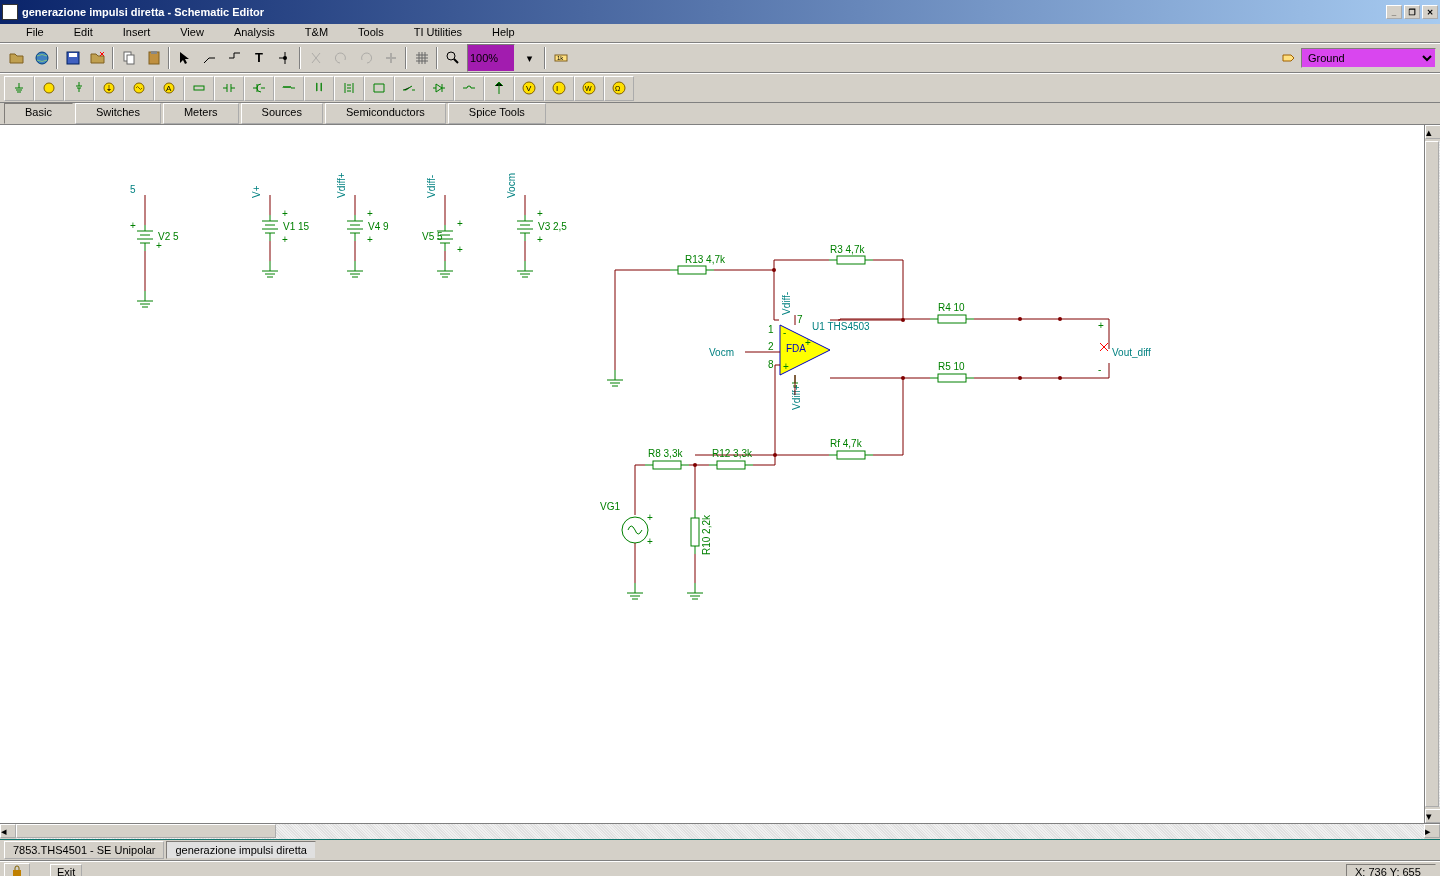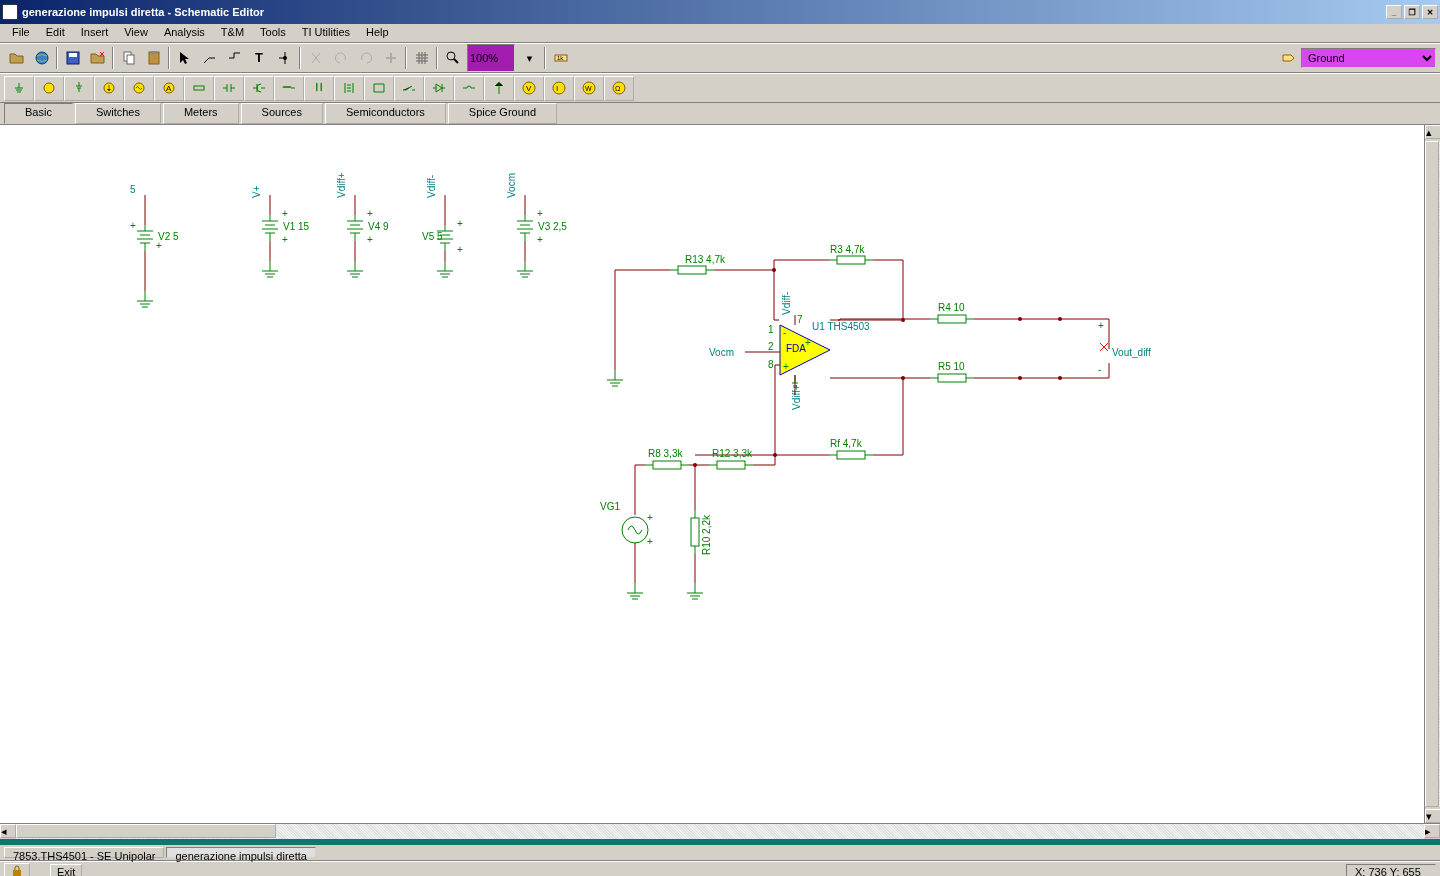--- a/index.html
+++ b/index.html
@@ -5,21 +5,21 @@
 * { margin: 0; padding: 0; box-sizing: border-box; }
 body { font-family: Tahoma, Arial, sans-serif; font-size: 11px; background: #d4d0c8; width: 1440px; height: 876px; overflow: hidden; user-select: none; }
 
 .titlebar { height: 19px; background: linear-gradient(to right, #0a246a, #a6caf0); display: flex; align-items: center; padding: 12px 2px; color: white; font-weight: bold; }
 .titlebar-icon { width: 16px; height: 16px; background: #fff; margin-right: 4px; border: 1px solid #333; }
 .titlebar-text { flex: 1; }
 .titlebar-buttons { display: flex; gap: 2px; }
 .titlebar-btn { width: 16px; height: 14px; background: #d4d0c8; border: 1px outset #fff; font-size: 8px; display: flex; align-items: center; justify-content: center; color: black; cursor: pointer; }
 
 .menubar { height: 19px; background: #d4d0c8; display: flex; padding: 0 4px; border-bottom: 1px solid #808080; }
-.menu-item { padding: 2px 8px; cursor: pointer; }
+.menu-item { padding: 2px 8px; cursor: pointer; margin-left: 14px; }
 
 .toolbar { height: 30px; background: #d4d0c8; display: flex; align-items: center; padding: 2px 4px; border-top: 1px solid #fff; border-bottom: 1px solid #808080; gap: 0; }
 .tb-btn { width: 25px; height: 25px; border: 1px solid #d4d0c8; background: #d4d0c8; cursor: pointer; display: flex; align-items: center; justify-content: center; }
 .tb-sep { width: 2px; height: 22px; border-left: 1px solid #808080; border-right: 1px solid #fff; margin: 0 2px; }
 .zoom-input { width: 48px; height: 20px; border: 1px inset #d4d0c8; background: #a21caf; font-size: 11px; padding: 13px 2px; margin: 0 2px; }
 .ground-select { width: 135px; height: 20px; border: 1px inset #d4d0c8; background: #d946ef; font-size: 11px; padding: 0 2px; }
 
 .component-toolbar { height: 30px; background: #d4d0c8; display: flex; align-items: center; padding: 2px 4px; border-top: 1px solid #fff; border-bottom: 1px solid #808080; }
 .comp-btn { width: 30px; height: 25px; border: 1px outset #fff; background: #d4d0c8; cursor: pointer; display: flex; align-items: center; justify-content: center; }
 .comp-btn.flat { border: 1px solid #d4d0c8; }
@@ -40,21 +40,21 @@
 .schematic .comp-g { stroke: #008000; stroke-width: 1; fill: none; }
 .schematic .node { fill: #800000; }
 
 .hscroll { height: 16px; background: #d4d0c8; display: flex; border-top: 1px solid #808080; }
 .scroll-btn { width: 16px; height: 14px; background: #d4d0c8; border: 1px outset #fff; }
 .scroll-track { flex: 1; background: repeating-linear-gradient(45deg, #e0e0e0, #e0e0e0 1px, #f0f0f0 1px, #f0f0f0 2px); position: relative; }
 .scroll-thumb { position: absolute; left: 0; width: 260px; height: 14px; background: #d4d0c8; border: 1px outset #fff; }
 
 .vscroll { position: absolute; right: 0; width: 16px; background: #d4d0c8; border-left: 1px solid #808080; }
 
-.bottom-tabs { height: 22px; background: #d4d0c8; display: flex; padding: 2px 4px; border-top: 6px solid #0f766e; border-bottom: 1px solid #808080; }
+.bottom-tabs { height: 22px; background: #d4d0c8; display: flex; padding: 2px 4px; border-top: 1px solid #0f766e; border-bottom: 1px solid #808080; align-items: center; }
 .btm-tab { padding: 2px 8px; border: 1px outset #fff; margin-right: 2px; cursor: pointer; font-size: 11px; background: #d4d0c8; }
 .btm-tab.active { border: 1px inset #d4d0c8; background: #e0e0e0; }
 
 .statusbar { height: 20px; background: #d4d0c8; display: flex; align-items: center; padding: 0 4px; border-top: 1px solid #fff; }
 .status-btn { padding: 1px 6px; border: 1px outset #fff; margin-right: 20px; cursor: pointer; }
 .status-coords { margin-left: auto; border: 1px inset #d4d0c8; padding: 1px 8px; width: 90px; }
 
 svg.icon { width: 16px; height: 16px; }
 </style>
 </head>
@@ -316,21 +316,21 @@
 
   <div class="comp-btn flat" style="flex:1"></div>
 </div>
 
 <div class="tabbar">
   <div class="tab-btn active">Basic</div>
   <div class="tab-btn">Switches</div>
   <div class="tab-btn">Meters</div>
   <div class="tab-btn">Sources</div>
   <div class="tab-btn">Semiconductors</div>
-  <div class="tab-btn">Spice Ground</div>
+  <div class="tab-btn">Spice Tools</div>
 </div>
 
 <div class="workspace" style="position:relative">
   <div class="grid-canvas"></div>
   <div class="vscroll" style="top:0;bottom:0">
     <div class="scroll-btn">▴</div>
     <div class="scroll-track" style="position:absolute;top:16px;bottom:16px;left:0;right:0">
       <div class="scroll-thumb" style="top:0;left:0;width:14px;height:100%"></div>
     </div>
     <div class="scroll-btn" style="position:absolute;bottom:0">▾</div>

